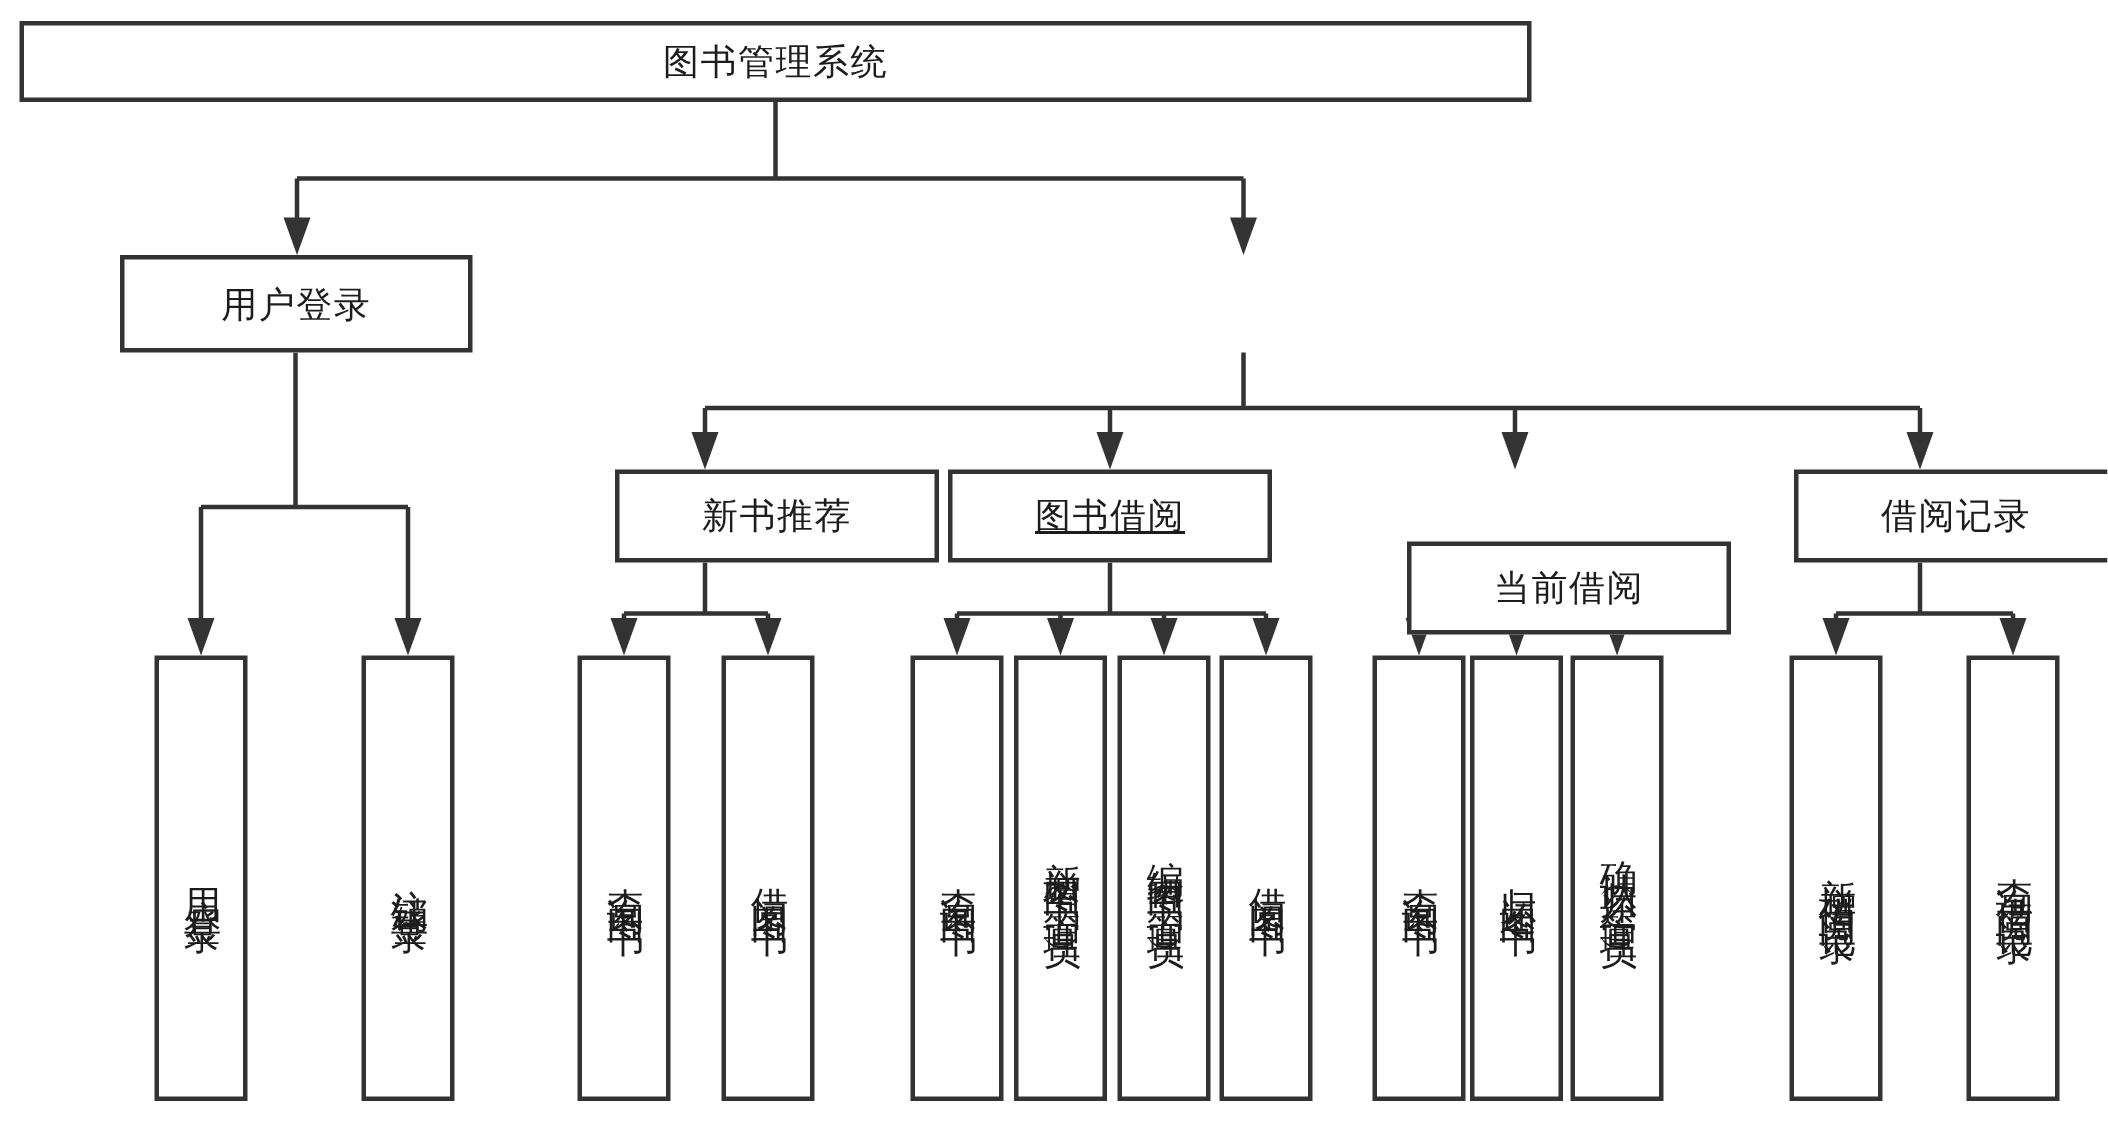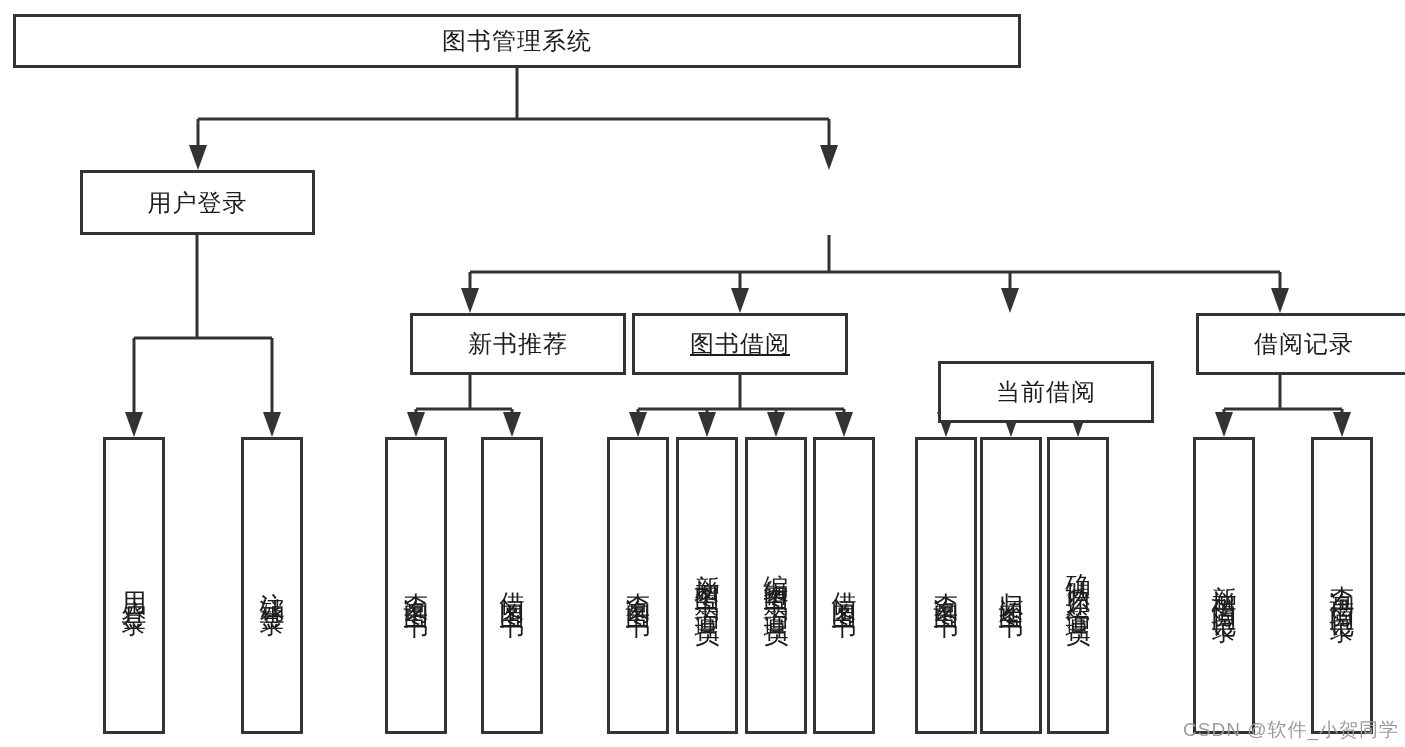--- a/index.html
+++ b/index.html
@@ -143,15 +143,14 @@
     <span>确认归还（管理员）</span>
   </div>
 
   <div class="box leaf" style="left:1193px;top:437px;width:62px;height:297px;">
     <span>新增借阅记录</span>
   </div>
   <div class="box leaf" style="left:1311px;top:437px;width:62px;height:297px;">
     <span>查询借阅记录</span>
   </div>
 
-  <div class="watermark">CSDN @软件_小贺同学</div>
 
 </div>
 
 </body></html>

